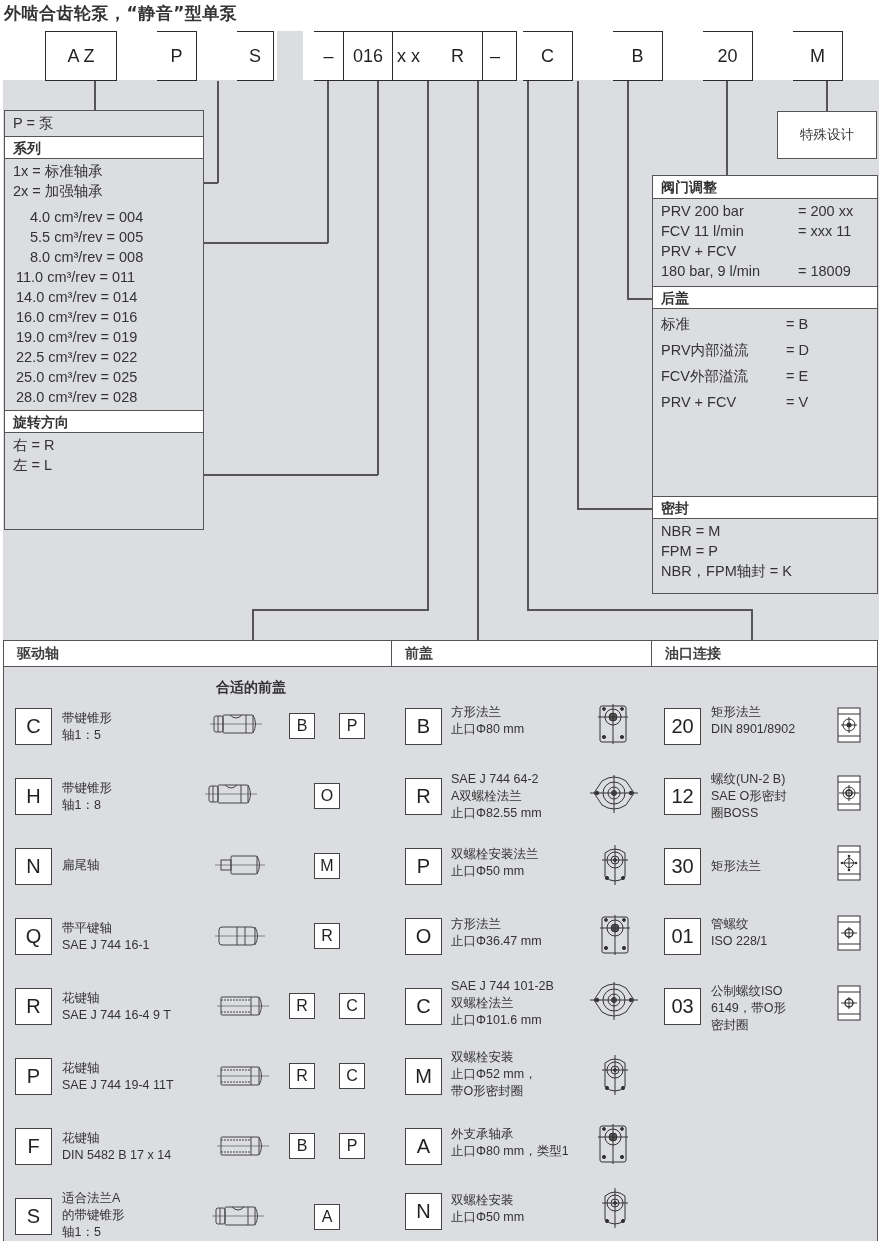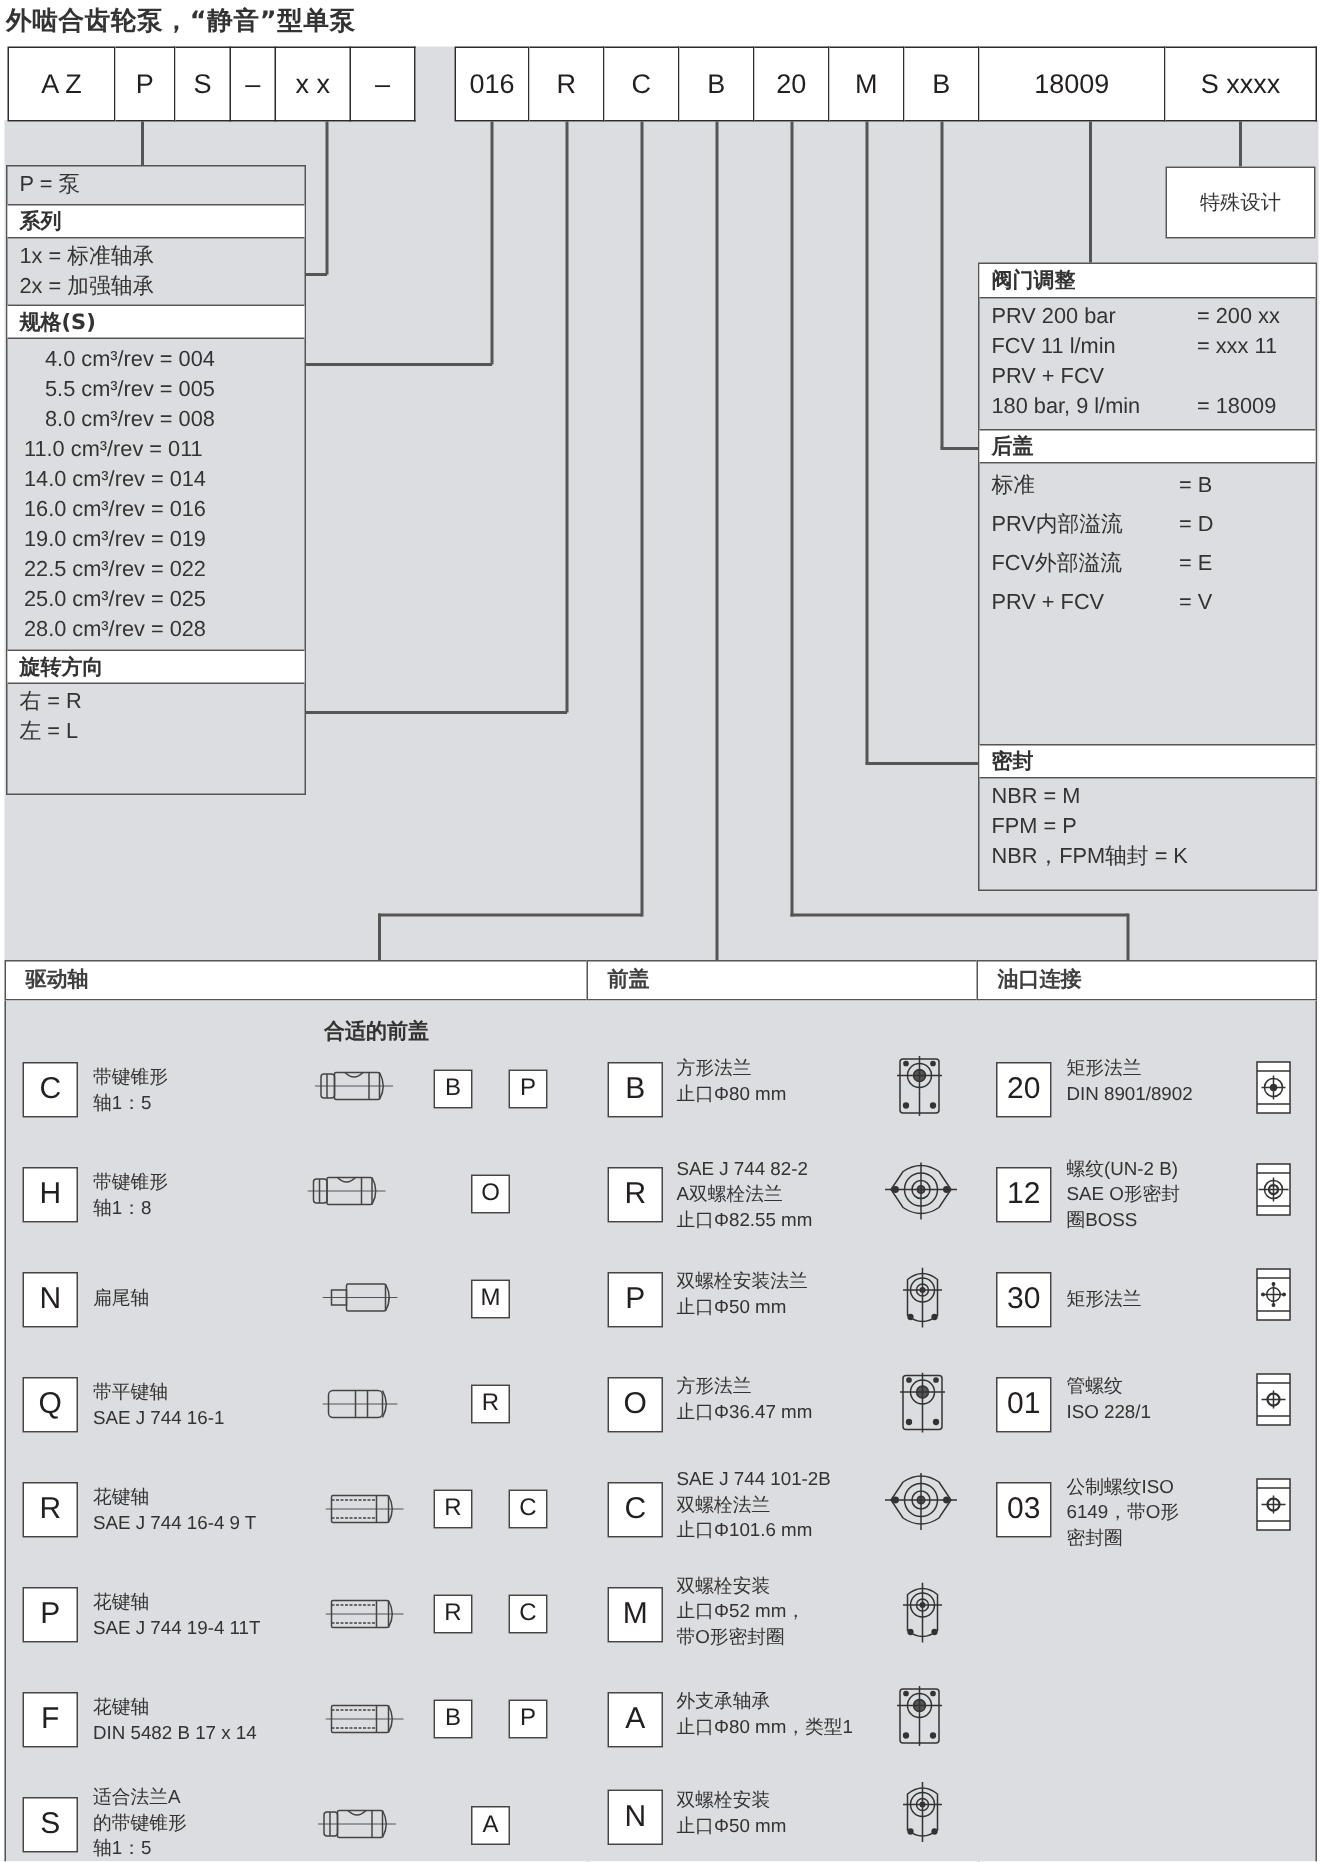--- a/index.html
+++ b/index.html
@@ -6,21 +6,21 @@
     html, body { width: 880px; height: 1241px; background: #ffffff; overflow: hidden; }
     body { position: relative; font-family: "DejaVu Sans", "Liberation Sans", sans-serif; color: #231f20; }
 
     .title { position: absolute; left: 4px; top: 2px; font-size: 17px; font-weight: bold; color: #333; letter-spacing: 0.5px; }
 
     .bg-gray { position: absolute; background: #dcdde0; }
 
     .code-row { position: absolute; top: 31px; height: 50px; display: flex; }
     .code-cell { height: 50px; border: 1.5px solid #2b2b2b; border-left: none; background: #fff;
       display: flex; align-items: center; justify-content: center; font-family: "Liberation Sans", sans-serif;
-      font-size: 18px; color: #231f20; }
+      font-size: 18px; color: #231f20; margin-left: 40px; }
     .code-cell:first-child { border-left: 1.5px solid #2b2b2b; }
 
     .line { position: absolute; background: #555; }
     .vl { width: 1.5px; }
     .hl { height: 1.5px; }
 
     .legend-box { position: absolute; border: 1.5px solid #555; background: #dcdde0; }
     .legend-head { background: #fff; border-bottom: 1.5px solid #555; font-size: 14px; font-weight: bold; color: #333;
       height: 23px; line-height: 23px; padding-left: 8px; }
     .legend-head.top-border { border-top: 1.5px solid #555; }
@@ -103,21 +103,20 @@
 
 <div class="legend-box" style="left:4px; top:110px; width:200px; height:420px;">
   <div class="legend-body" style="height:25px;">
     <div>P = 泵</div>
   </div>
   <div class="legend-head top-border">系列</div>
   <div class="legend-body" style="height:44px;">
     <div>1x = 标准轴承</div>
     <div>2x = 加强轴承</div>
   </div>
-  <div class="legend-head top-border">规格(S)</div>
   <div class="legend-body" style="height:207px; padding-top:4px;">
     <div class="size-row">4.0 cm³/rev = 004</div>
     <div class="size-row">5.5 cm³/rev = 005</div>
     <div class="size-row">8.0 cm³/rev = 008</div>
     <div class="size-row wide">11.0 cm³/rev = 011</div>
     <div class="size-row wide">14.0 cm³/rev = 014</div>
     <div class="size-row wide">16.0 cm³/rev = 016</div>
     <div class="size-row wide">19.0 cm³/rev = 019</div>
     <div class="size-row wide">22.5 cm³/rev = 022</div>
     <div class="size-row wide">25.0 cm³/rev = 025</div>
@@ -364,21 +363,21 @@
     <div>方形法兰</div>
     <div>止口Φ80 mm</div>
   </div>
   <svg class="icon" style="left:598px; top:704px;" width="32" height="42">
       <use href="#flange-square"></use>
     </svg>
 </div>
 <div>
   <div class="code-box" style="left:405px; top:778px;">R</div>
   <div class="desc" style="left:451px; top:771px;">
-    <div>SAE J 744 82-2</div>
+    <div>SAE J 744 64-2</div>
     <div>A双螺栓法兰</div>
     <div>止口Φ82.55 mm</div>
   </div>
   <svg class="icon" style="left:588px; top:773px;" width="54" height="44">
       <use href="#flange-oval"></use>
     </svg>
 </div>
 <div>
   <div class="code-box" style="left:405px; top:848px;">P</div>
   <div class="desc" style="left:451px; top:846px;">

